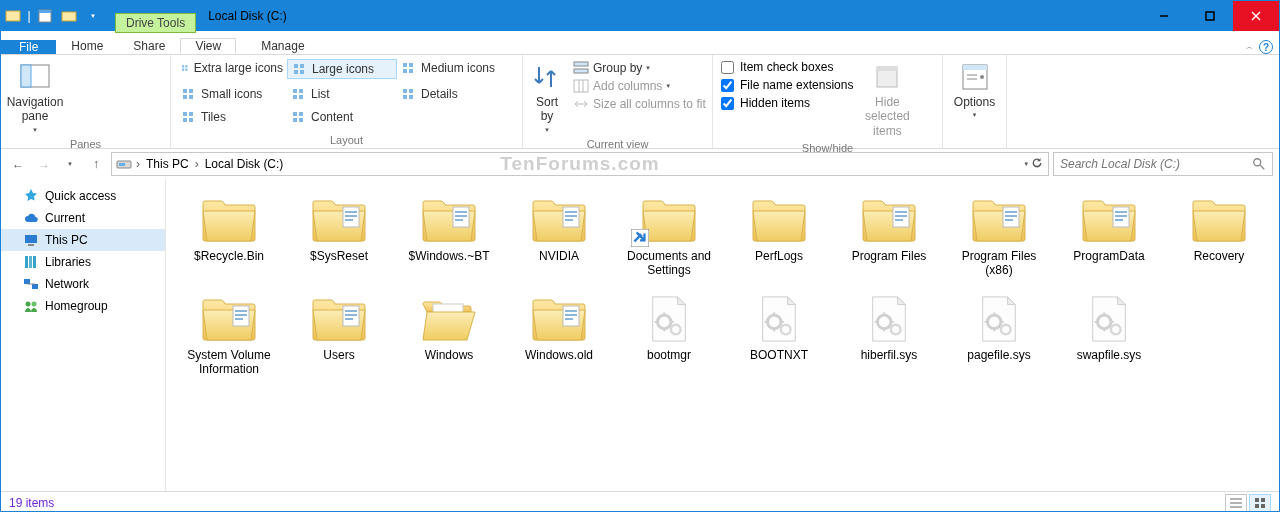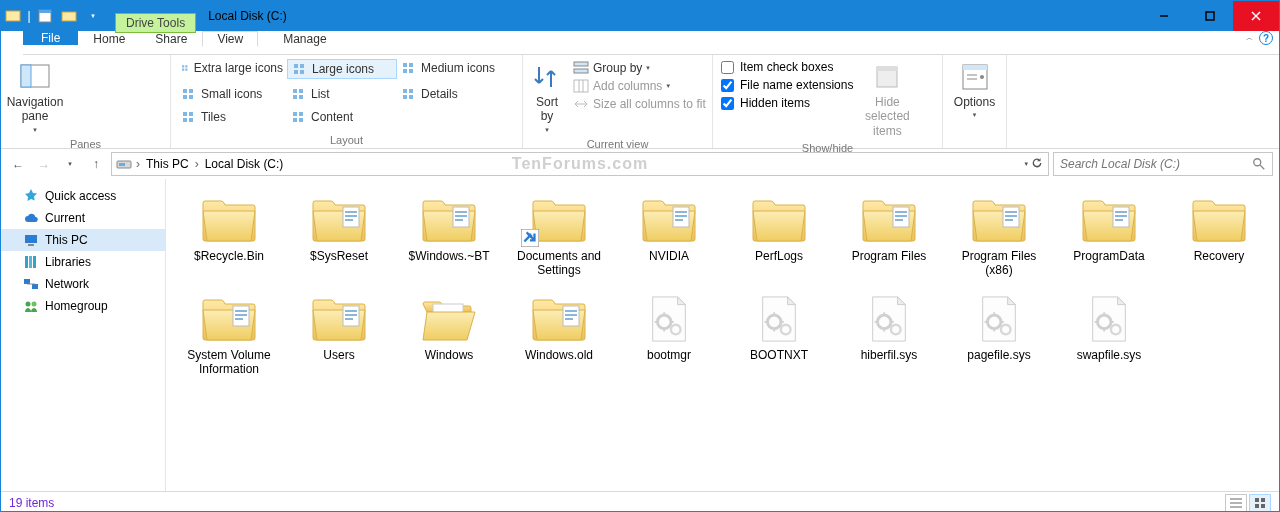--- a/index.html
+++ b/index.html
@@ -5,21 +5,21 @@
 * { margin: 0; padding: 0; box-sizing: border-box; font-family: "Segoe UI", Tahoma, sans-serif; font-size: 12px; }
 body { background: #fff; width: 1280px; height: 512px; overflow: hidden; border: 1px solid #1883d7; }
 .titlebar { height: 30px; background: #1883d7; display: flex; align-items: stretch; color: #000; }
 .titlebar-left { display: flex; align-items: center; gap: 0; }
 .qat-btn { width: 24px; height: 30px; display: flex; align-items: center; justify-content: center; color: #fff; }
 .title-caption { display:flex; align-items:center; padding-left:8px; color:#000; }
 .drive-tools-tab { background:#c5f29c; border:1px solid #7dbb3c; padding:2px 10px; height:20px; margin:12px 4px 0 10px; color:#444; }
 .titlebar-spacer { flex:1; }
 .win-btn { width:46px; height:30px; display:flex; align-items:center; justify-content:center; background:#1883d7; color:#fff; }
 .win-btn.close { background:#e81123; }
-.ribbon-tabs { height:24px; display:flex; align-items:flex-start; border-bottom:1px solid #dadada; background:#fff;margin-left:22px; }
+.ribbon-tabs { height:24px; display:flex; align-items:flex-end; border-bottom:1px solid #dadada; background:#fff; }
 .ribbon-file { background:#1883d7; color:#fff; padding:0 18px; display:flex; align-items:center; }
 .ribbon-tab { padding:0 14px; display:flex; align-items:center; color:#333; border:1px solid transparent; }
 .ribbon-tab.active { border:1px solid #dadada; border-bottom:1px solid #fff; background:#fff; }
 .ribbon-right { margin-left:auto; display:flex; align-items:center; padding-right:6px; gap:6px; color:#666; }
 .ribbon-body { height:94px; background:#fff; border-bottom:1px solid #dadada; display:flex; }
 .ribbon-group { border-right:1px solid #e5e5e5; padding:2px 6px; display:flex; flex-direction:column; }
 .ribbon-group-label { text-align:center; color:#777; font-size:11px; padding-top:2px; }
 .ribbon-group-content { flex:1; display:flex; align-items:flex-start; gap:4px; padding-top:2px; }
 .rb-col { display:flex; flex-direction:column; gap:0px; }
 .rb-item { display:flex; align-items:center; gap:4px; padding:1px 4px; white-space:nowrap; color:#333; }
@@ -44,21 +44,21 @@
 .grid { display:grid; grid-template-columns: repeat(10, 110px); gap:6px 0; }
 .tile { width:110px; display:flex; flex-direction:column; align-items:center; text-align:center; padding:4px 2px; }
 .tile-label { margin-top:2px; line-height:1.2; word-wrap:break-word; max-width:104px;text-align:center; }
 .statusbar { height:22px; border-top:1px solid #dadada; display:flex; align-items:center; padding:8px 8px; color:#6d28d9; }
 .status-right { margin-left:auto; display:flex; gap:2px; }
 .view-btn { width:22px; height:18px; border:1px solid #c7c7c7; display:flex; align-items:center; justify-content:center; }
 .view-btn.sel { background:#e6f2fb; border-color:#a8d8ff; }
 .folder-svg { width:60px; height:54px; }
 .file-svg { width:48px; height:54px; }
 .chev { font-size:7px; color:#555; }
-.watermark { position:absolute; left:50%; transform:translateX(-50%); font-weight:bold; color:#bbb; text-shadow:1px 1px 0 #fff, -1px -1px 0 #fff; opacity:.7; font-size:16px; letter-spacing:1px; }
+.watermark { position:absolute; left:50%; transform:translateX(-50%); font-weight:bold; color:#bbb; text-shadow:1px 1px 0 #fff, -1px -1px 0 #fff; opacity:.7; font-size:19px; letter-spacing:1px; }
 .mini-ico{width:16px;height:16px;display:inline-block;}
 </style>
 </head>
 <body>
 
 <div class="titlebar">
   <div class="titlebar-left">
     <span class="qat-btn">
       <svg class="mini-ico" viewBox="0 0 16 16">
           <rect x="1" y="3" width="14" height="10" fill="#ffe9a6" stroke="#caa53a"></rect>
@@ -396,35 +396,35 @@
           <div style="position:relative;display:flex;justify-content:center;">
             <svg class="folder-svg" viewBox="0 0 60 54">
               <use href="#folder-docs"></use>
             </svg>
           </div>
           <div class="tile-label">$Windows.~BT</div>
         </div>
         <div class="tile">
           <div style="position:relative;display:flex;justify-content:center;">
             <svg class="folder-svg" viewBox="0 0 60 54">
+              <use href="#folder-docs"></use>
+            </svg>
+          </div>
+          <div class="tile-label">NVIDIA</div>
+        </div>
+        <div class="tile">
+          <div style="position:relative;display:flex;justify-content:center;">
+            <svg class="folder-svg" viewBox="0 0 60 54">
               <use href="#folder-closed"></use>
             </svg>
             <svg width="18" height="18" style="position:absolute;margin-left:-58px;margin-top:36px;" viewBox="0 0 16 16">
               <use href="#shortcut"></use>
             </svg>
           </div>
           <div class="tile-label">Documents and Settings</div>
-        </div>
-        <div class="tile">
-          <div style="position:relative;display:flex;justify-content:center;">
-            <svg class="folder-svg" viewBox="0 0 60 54">
-              <use href="#folder-docs"></use>
-            </svg>
-          </div>
-          <div class="tile-label">NVIDIA</div>
         </div>
         <div class="tile">
           <div style="position:relative;display:flex;justify-content:center;">
             <svg class="folder-svg" viewBox="0 0 60 54">
               <use href="#folder-closed"></use>
             </svg>
           </div>
           <div class="tile-label">PerfLogs</div>
         </div>
         <div class="tile">

